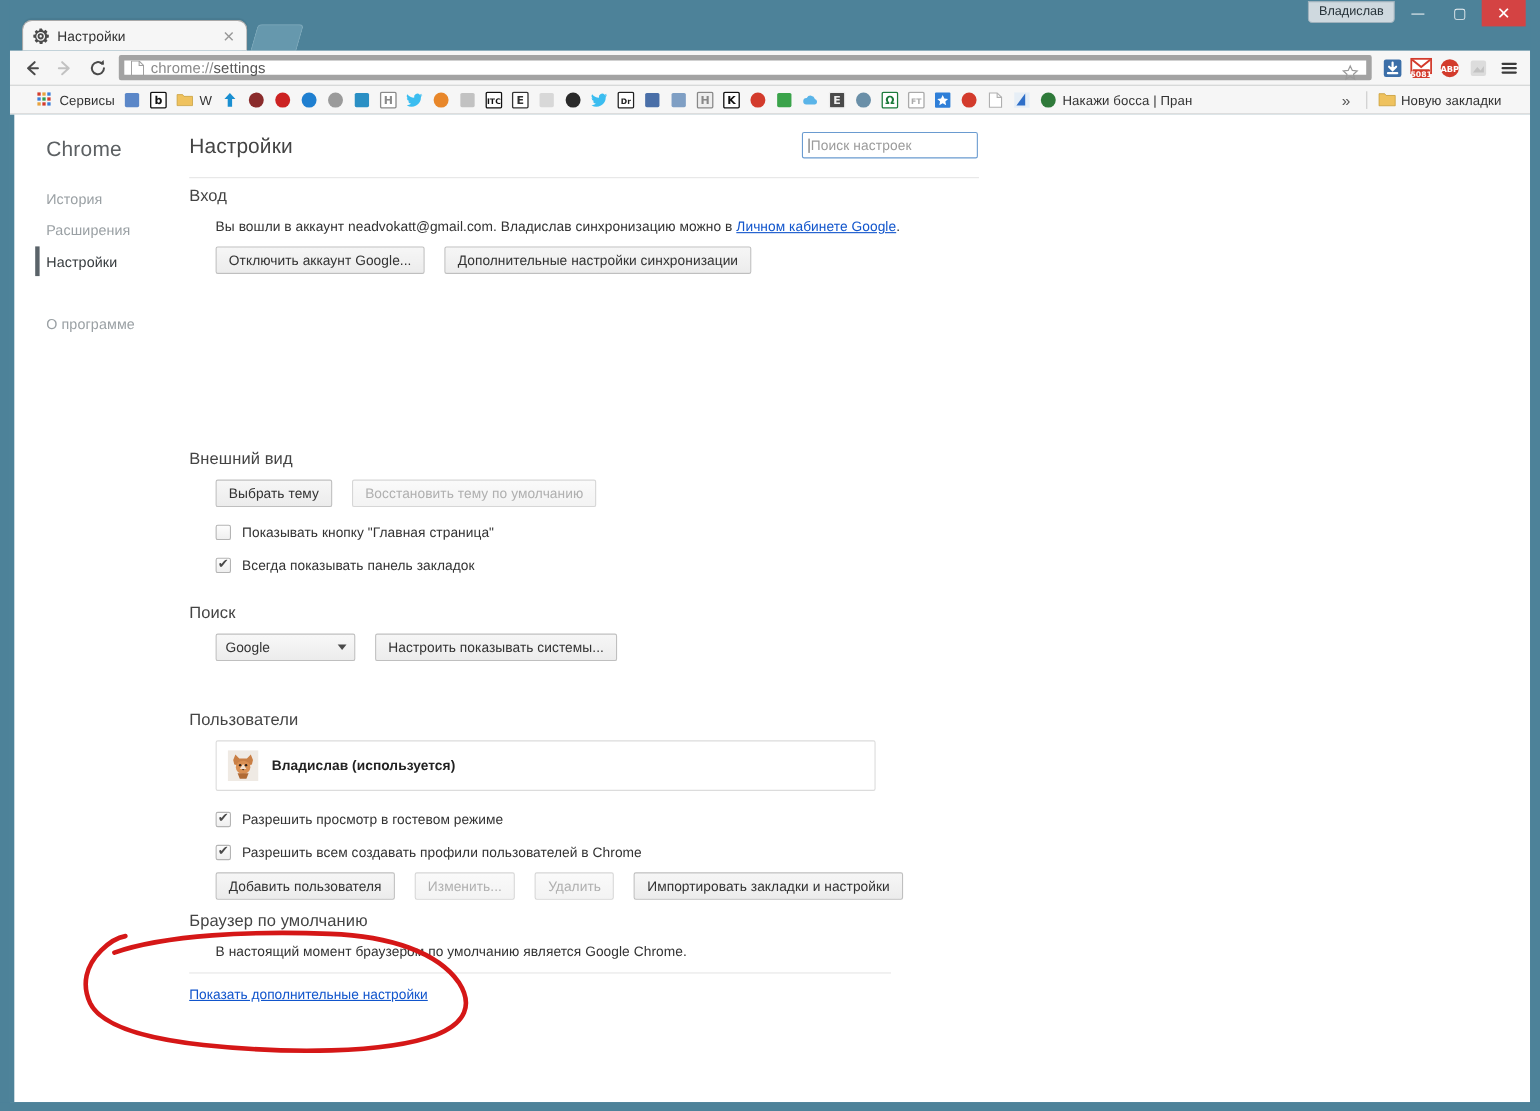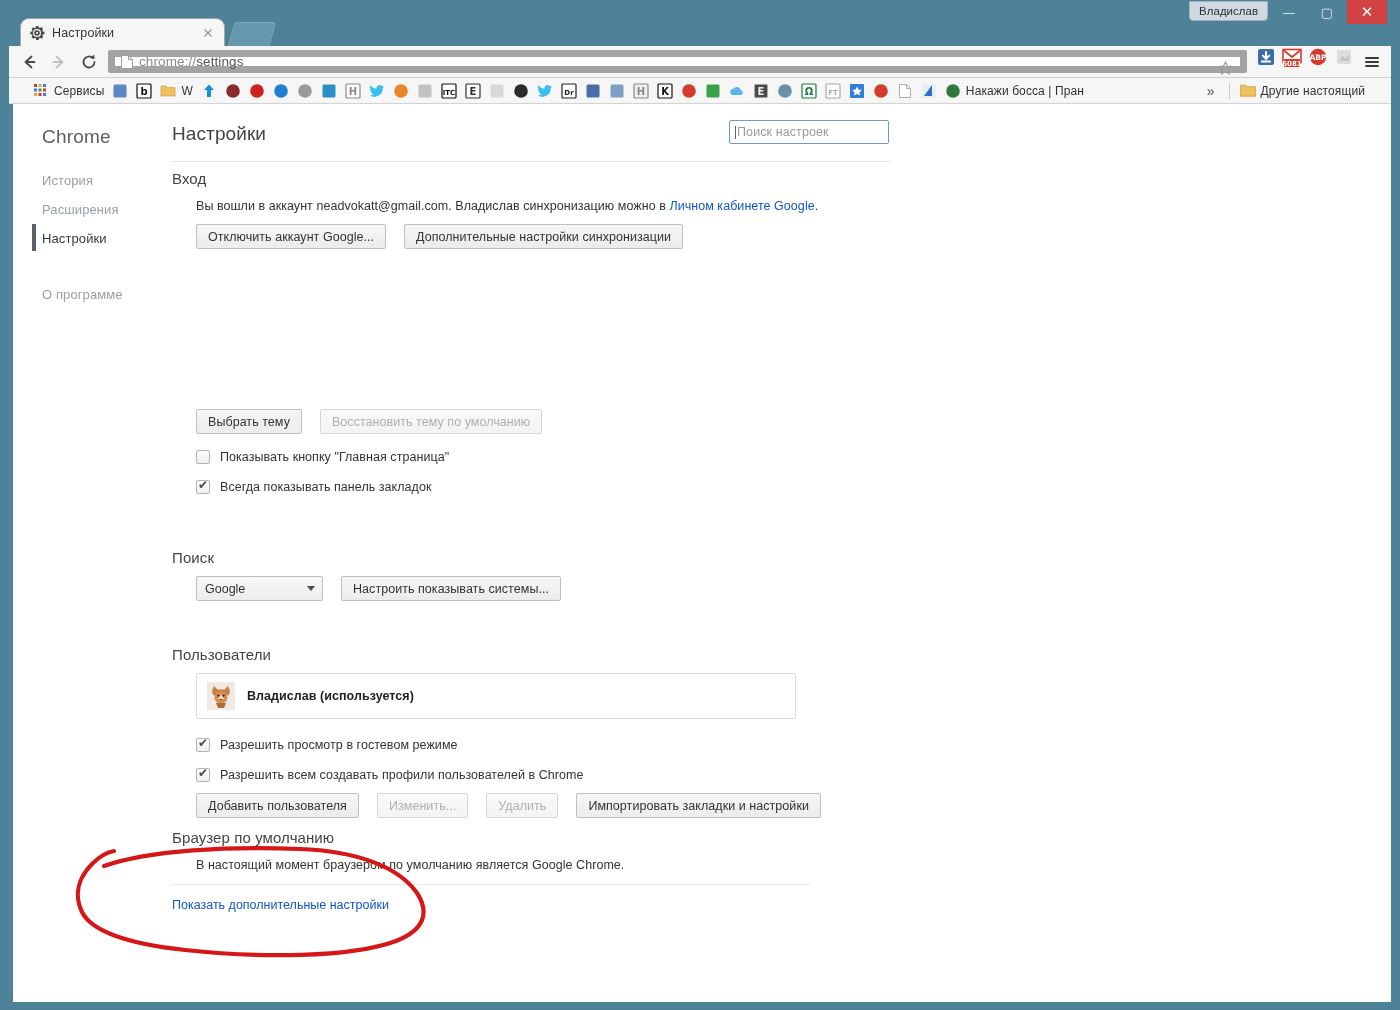--- a/index.html
+++ b/index.html
@@ -81,30 +81,30 @@
     display:flex; align-items:center;
   }
   .navbtn {
     width:30px; height:30px; display:flex; align-items:center; justify-content:center;
     flex:0 0 auto;
   }
   #nav-back { margin-left:5px; }
 
   #omnibox {
     flex:1 1 auto; height:23px; margin:0 6px 0 4px;
-    background:#fff; border:7px solid #a3a3a3; border-radius:2px;
+    background:#fff; border:5px solid #a3a3a3; border-radius:2px;
     display:flex; align-items:center; padding:0 6px;
     position:relative;
   }
   #page-icon { width:12px; height:14px; margin-right:6px; flex:0 0 auto; }
   #url-text { font-size:13.5px; color:#555; letter-spacing:.1px; }
   #url-text .scheme { color:#8a8a8a; }
   #star-icon { position:absolute; right:6px; top:3px; }
 
-  .ext-icon { width:26px; height:30px; display:flex; align-items:flex-start; justify-content:center; flex:0 0 auto; }
+  .ext-icon { width:26px; height:30px; display:flex; align-items:center; justify-content:center; flex:0 0 auto; }
   #menu-btn { width:30px; height:30px; display:flex; align-items:center; justify-content:center; margin-right:4px; flex:0 0 auto; }
 
   
   #bookmarkbar {
     position:absolute; left:9px; top:78px; width:1382px; height:26px;
     background:#f6f6f6;
     border-bottom:1px solid #d3d3d3;
     display:flex; align-items:center; padding:0 20px;
     overflow:hidden;
   }
@@ -146,21 +146,21 @@
     display:flex; align-items:center; padding:0 5px;
   }
   #search-caret { width:1px; height:13px; background:#666; margin-right:1px; flex:0 0 auto; }
   #search-ph { font-size:12.5px; color:#9b9b9b; letter-spacing:.1px; }
   #header-rule { position:absolute; left:8px; top:57px; width:718px; height:1px; background:#e6e6e6; }
 
   .section { position:absolute; left:8px; }
   .sec-title { font-size:15px; color:#444; letter-spacing:.1px; margin-bottom:10px; }
   .sec-body { margin-left:24px; }
   .row-text { font-size:12.5px; color:#333; line-height:1.45; letter-spacing:.05px; }
-  a.link { color:#15c; cursor:pointer; }
+  a.link { color:#15c; text-decoration:underline; cursor:pointer; }
   a.link.plain { text-decoration:none; }
 
   .btn {
     display:inline-flex; align-items:center; justify-content:center;
     height:25px; padding:0 11px;
     background:linear-gradient(to bottom,#f6f6f6,#ececec);
     border:1px solid #bfbfbf; border-radius:2px;
     font-size:12.5px; color:#333; letter-spacing:.05px;
     vertical-align:top; white-space:nowrap;
   }
@@ -532,21 +532,21 @@
       </div>
     <div id="bm-overflow">
       <span style="font-size:14px;color:#555;padding:0 8px;">»</span>
       <span id="bm-sep"></span>
       <span class="bm">
         <span class="bm-ico">
           <svg width="16" height="14" viewBox="0 0 16 14">
             <path fill="#efc25e" stroke="#c9a03f" stroke-width=".8" d="M.6 2.2h5.2l1.3 1.6h8.3v9.4H.6z"></path>
           </svg>
         </span>
-        <span class="bm-label">Другие настоящий</span>
+        <span class="bm-label">Новую закладки</span>
       </span>
     </div>
   </div>
 
   <div id="content">
     <div id="side-rail"></div>
 
     <div id="sidebar">
       <div id="brand">Chrome</div>
       <div class="nav-item" style="top:65px;">
@@ -577,20 +577,21 @@
           <div class="row-text"><span>Вы вошли в аккаунт neadvokatt@gmail.com. Владислав синхронизацию можно в </span><a class="link">Личном кабинете Google</a><span>.</span></div>
           <div class="btn-row">
             <span class="btn">Отключить аккаунт Google...</span>
             <span class="btn">Дополнительные настройки синхронизации</span>
           </div>
         </div>
       </div>
 
 
       <div class="section" style="top:305px;">
+        <div class="sec-title">Внешний вид</div>
         <div class="sec-body">
           <div class="btn-row" style="margin-top:0;margin-bottom:11px;">
             <span class="btn">Выбрать тему</span>
             <span class="btn disabled">Восстановить тему по умолчанию</span>
           </div>
           <div class="opt">
             <span class="checkbox"></span>
             <span class="opt-label">Показывать кнопку "Главная страница"</span>
           </div>
           <div class="opt">

